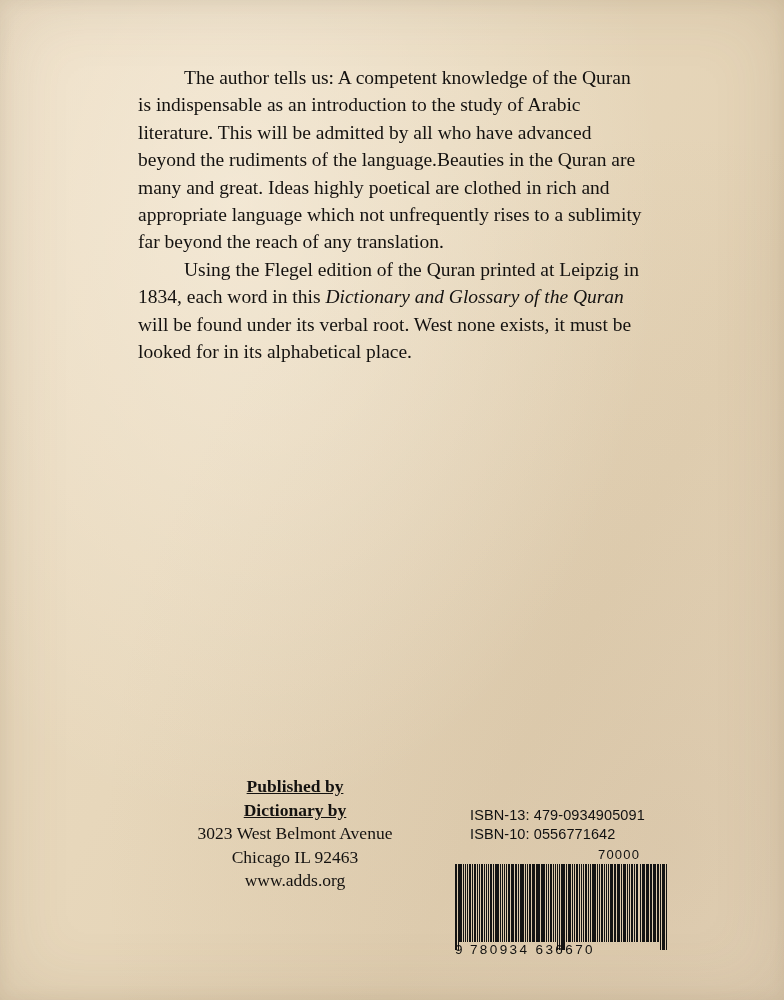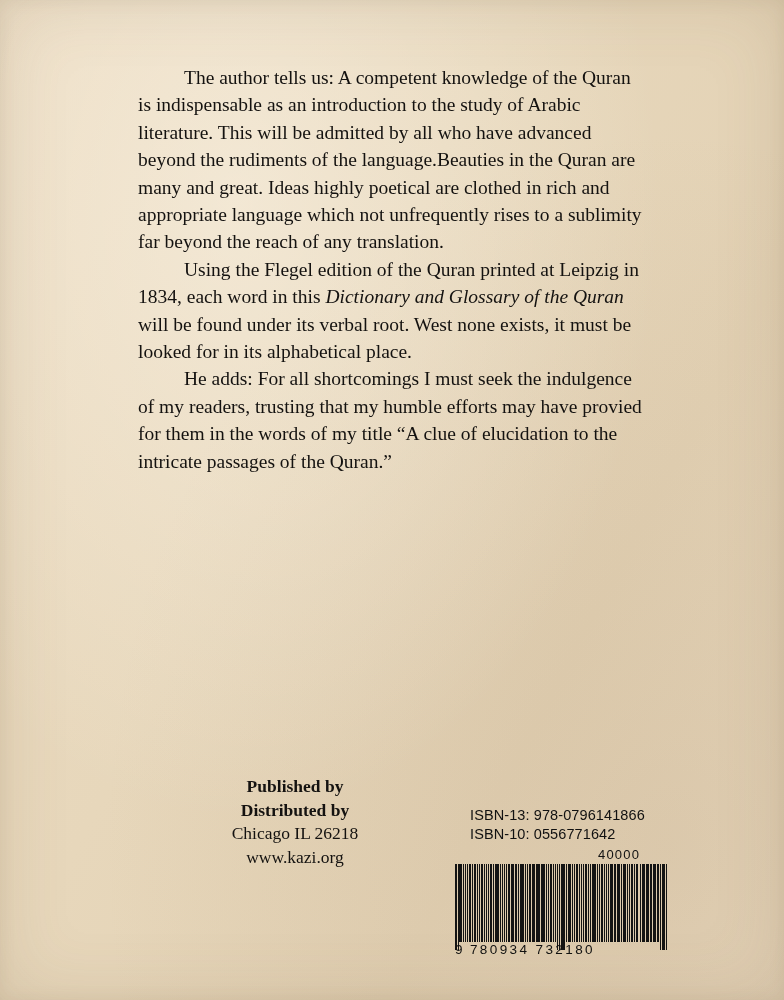--- a/index.html
+++ b/index.html
@@ -51,21 +51,21 @@
   .imprint {
     position: absolute;
     left: 150px;
     top: 775px;
     width: 290px;
     text-align: center;
     font-size: 17.5px;
     line-height: 23.6px;
     color: #141210;
   }
-  .imprint .b { font-weight: bold; }
+  .imprint .b { font-weight: bold; text-decoration: underline; }
 
   .isbn-block {
     position: absolute;
     left: 470px;
     top: 806px;
     font-family: "Liberation Sans", sans-serif;
     font-size: 14.5px;
     line-height: 19px;
     color: #111;
     letter-spacing: 0.1px;
@@ -113,37 +113,37 @@
   .barcode-digits .lead { margin-right: 5px; }
 </style>
 </head>
 <body>
 
 <div class="paper"></div>
 
 <div class="blurb" id="blurb">
     <p><span>The author tells us: A competent knowledge of the Quran is indispensable as an introduction to the study of Arabic literature. This will be admitted by all who have advanced beyond the rudiments of the language.Beauties in the Quran are many and great. Ideas highly poetical are clothed in rich and appropriate language which not unfrequently rises to a sublimity far beyond the reach of any translation.</span></p>
     <p><span>Using the Flegel edition of the Quran printed at Leipzig in 1834, each word in this </span><i>Dictionary and Glossary of the Quran</i><span> will be found under its verbal root. West none exists, it must be looked for in its alphabetical place.</span></p>
-    <p><span>He adds: For all shortcomings I must seek the indulgence of my readers, trusting that my humble efforts may have provied for them in the words of my title “A clue of elucidation to the intricate passages of the Quran.”</span></p>
   </div>
 
 <div class="imprint" id="imprint">
     <div class="b">Published by</div>
-    <div class="b">Distributed by</div>
-    <div>Chicago IL 26218</div>
-    <div>www.kazi.org</div>
+    <div class="b">Dictionary by</div>
+    <div>3023 West Belmont Avenue</div>
+    <div>Chicago IL 92463</div>
+    <div>www.adds.org</div>
   </div>
 
 <div class="isbn-block">
-  <div>ISBN-13: 978-0796141866</div>
+  <div>ISBN-13: 479-0934905091</div>
   <div>ISBN-10: 0556771642</div>
 </div>
 
 <div class="barcode-wrap">
-  <div class="barcode-small">40000</div>
+  <div class="barcode-small">70000</div>
   <div class="bars" id="bars">
       <div class="bar" style="flex: 1 0 auto; margin-bottom: -8px;"></div>
       <div class="sp" style="flex: 1 0 auto;"></div>
       <div class="bar" style="flex: 2 0 auto; margin-bottom: -8px;"></div>
       <div class="sp" style="flex: 1 0 auto;"></div>
       <div class="bar" style="flex: 1 0 auto; margin-bottom: -8px;"></div>
       <div class="sp" style="flex: 2 0 auto;"></div>
       <div class="bar" style="flex: 3 0 auto;"></div>
       <div class="sp" style="flex: 1 0 auto;"></div>
       <div class="bar" style="flex: 2 0 auto;"></div>
@@ -374,17 +374,17 @@
       <div class="sp" style="flex: 1 0 auto;"></div>
       <div class="bar" style="flex: 2 0 auto; margin-bottom: -8px;"></div>
       <div class="sp" style="flex: 2 0 auto;"></div>
       <div class="bar" style="flex: 1 0 auto; margin-bottom: -8px;"></div>
       <div class="sp" style="flex: 2 0 auto;"></div>
       <div class="bar" style="flex: 3 0 auto; margin-bottom: -8px;"></div>
       <div class="sp" style="flex: 1 0 auto;"></div>
       <div class="bar" style="flex: 1 0 auto; margin-bottom: -8px;"></div>
     </div>
   <div class="barcode-digits">
-    <span class="lead">9</span><span>780934 732180</span>
+    <span class="lead">9</span><span>780934 636670</span>
   </div>
 </div>
 
 <div class="edge-shade"></div>
 
 </body></html>

